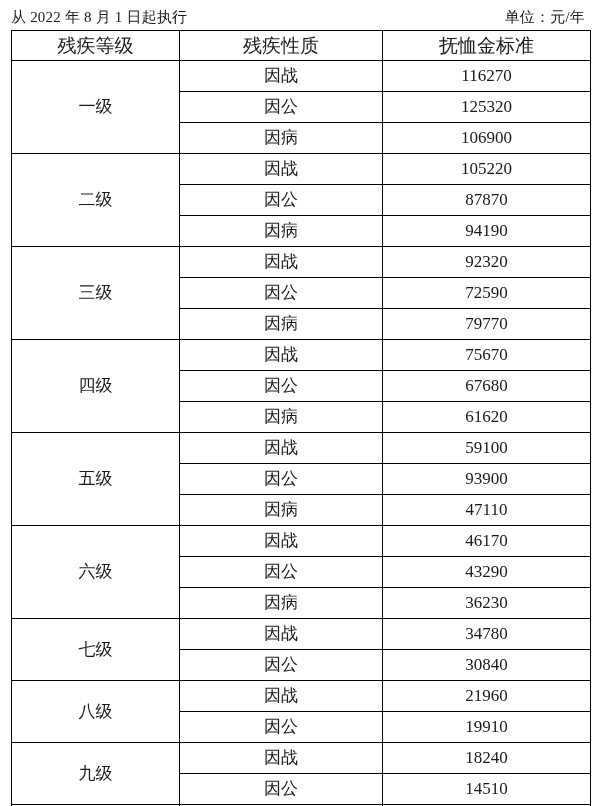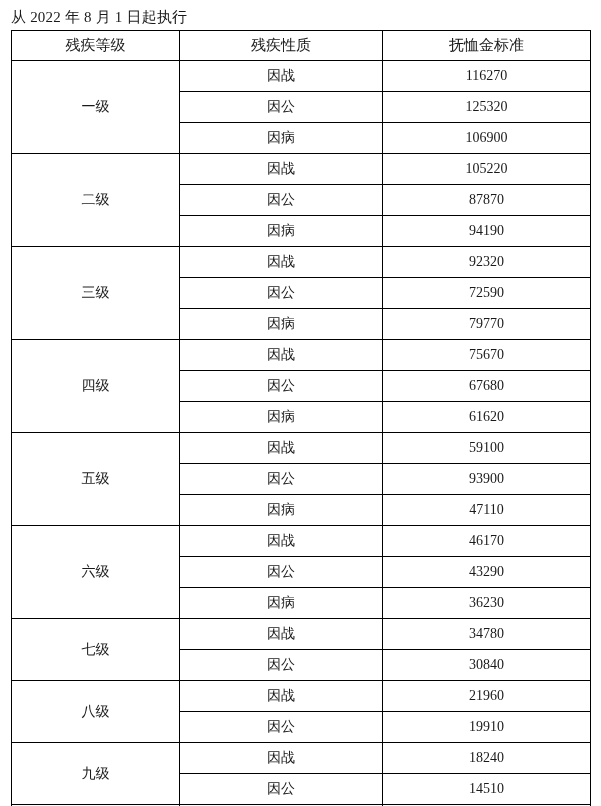--- a/index.html
+++ b/index.html
@@ -68,26 +68,26 @@
     text-align: center;
     vertical-align: middle;
     padding: 0;
     font-weight: normal;
     color: #1a1a1a;
     white-space: nowrap;
   }
   table.pension thead th {
     height: 29px;
     line-height: 29px;
-    font-size: 15px;
+    font-size: 19px;
   }
   table.pension tbody td {
     height: 30px;
     line-height: 30px;
-    font-size: 14px;
+    font-size: 17px;
   }
   
   td.level-cell {
     font-size: 15px;
     margin-top: 42px;
   }
   
   tr.group-start > td {
     border-top: 1.6px solid #000000;
   }
@@ -107,20 +107,21 @@
     border-right: 1.6px solid #000000;
   }
 </style>
 </head>
 <body>
 
 <div class="page">
 
   <div class="caption-row">
     <span class="caption-left">从 2022 年 8 月 1 日起执行</span>
+    <span class="caption-right">单位：元/年</span>
   </div>
 
   <div class="tbl-wrap">
     <table class="pension">
       <colgroup>
         <col class="c1">
         <col class="c2">
         <col class="c3">
       </colgroup>
       <thead>

